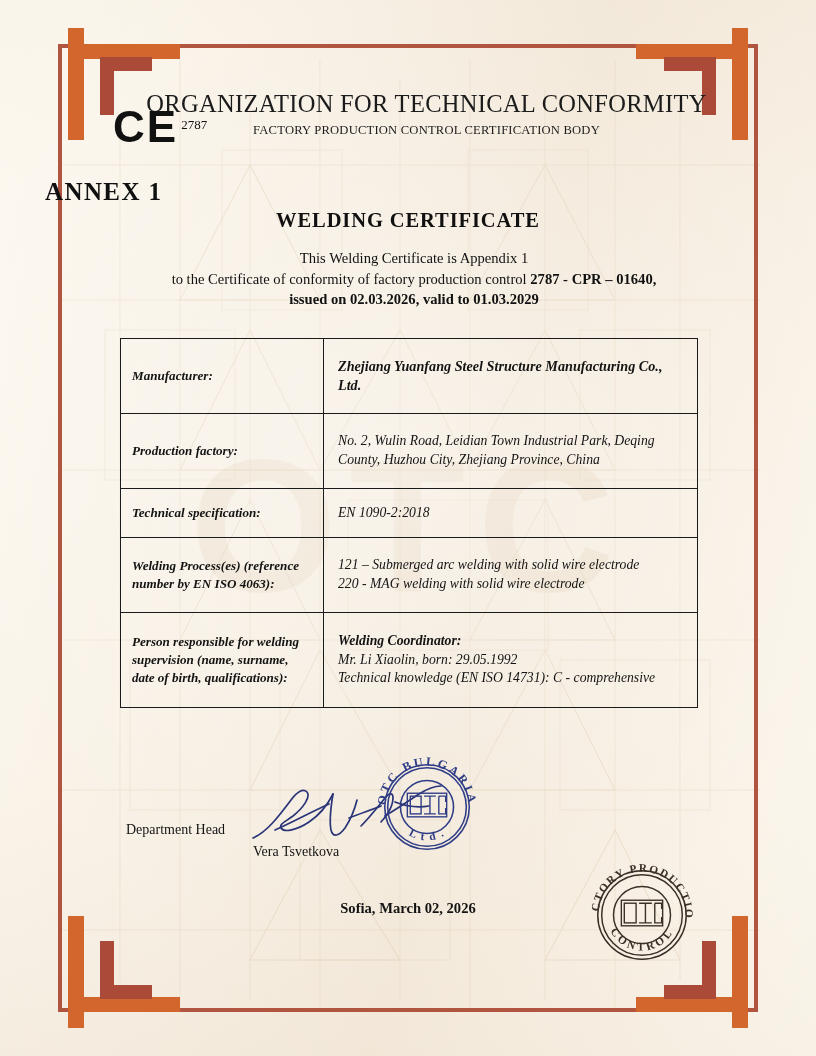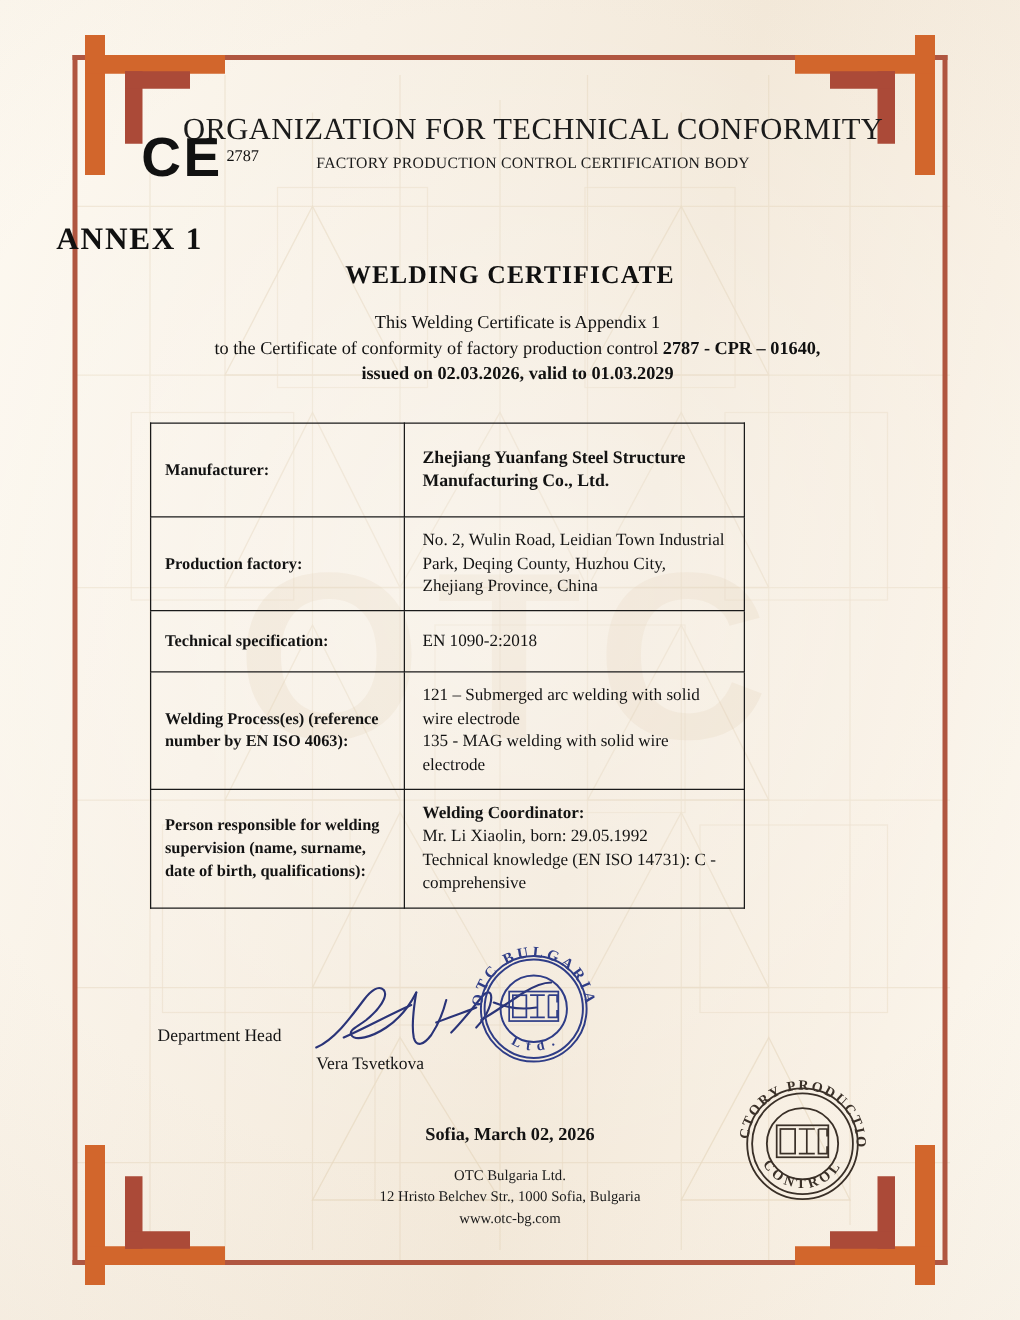--- a/index.html
+++ b/index.html
@@ -177,23 +177,24 @@
     color: #111;
     font-family: Liberation Serif, serif;
   }
   .intro b { font-weight: bold; }
 
   
   .cert-table {
     position: absolute;
     left: 120px;
     top: 338px;
-    width: 476px;
+    width: 578px;
     border-collapse: collapse;
     background: transparent;
+    font-style: italic;
   }
   .cert-table td {
     border: 1.3px solid #1a1a1a;
     vertical-align: middle;
     padding: 9px 11px;
     font-size: 13.4px;
     line-height: 1.36;
     color: #131313;
   }
   .cert-table td.label {
@@ -382,21 +383,21 @@
           <td class="value">No. 2, Wulin Road, Leidian Town Industrial Park, Deqing County, Huzhou City, Zhejiang Province, China</td>
         </tr>
         <tr class="row-spec">
           <td class="label">Technical specification:</td>
           <td class="value">EN 1090-2:2018</td>
         </tr>
         <tr class="row-process">
           <td class="label">Welding Process(es) (reference number by EN ISO 4063):</td>
           <td class="value">
             <div>121 –  Submerged arc welding with solid wire electrode</div>
-            <div>135 - MAG welding with solid wire electrode</div>
+            <div>220 - MAG welding with solid wire electrode</div>
           </td>
         </tr>
         <tr class="row-person">
           <td class="label">Person responsible for welding supervision (name, surname, date of birth, qualifications):</td>
           <td class="value">
             <div class="lead">Welding Coordinator:</div>
             <div>Mr. Li Xiaolin, born: 29.05.1992</div>
             <div>Technical knowledge (EN ISO 14731): C - comprehensive</div>
           </td>
         </tr>
@@ -465,20 +466,15 @@
       <g stroke="#3a3028" fill="none" stroke-width="1.4" transform="translate(60,58)">
         <rect x="-21" y="-13" width="42" height="26"></rect>
         <rect x="-18" y="-10" width="12" height="20"></rect>
         <path d="M -3,-10 L 10,-10 M 3.5,-10 L 3.5,10 M -3,10 L 10,10"></path>
         <path d="M 13,-10 L 20,-10 L 20,-4 M 13,-10 L 13,10 L 20,10 L 20,4"></path>
       </g>
     </svg>
 
     <div class="place-date">Sofia, March 02, 2026</div>
 
-    <div class="footer">
-      <div>OTC Bulgaria Ltd.</div>
-      <div>12 Hristo Belchev Str., 1000 Sofia, Bulgaria</div>
-      <div>www.otc-bg.com</div>
-    </div>
 
   </div>
 </div>
 
 </body></html>

